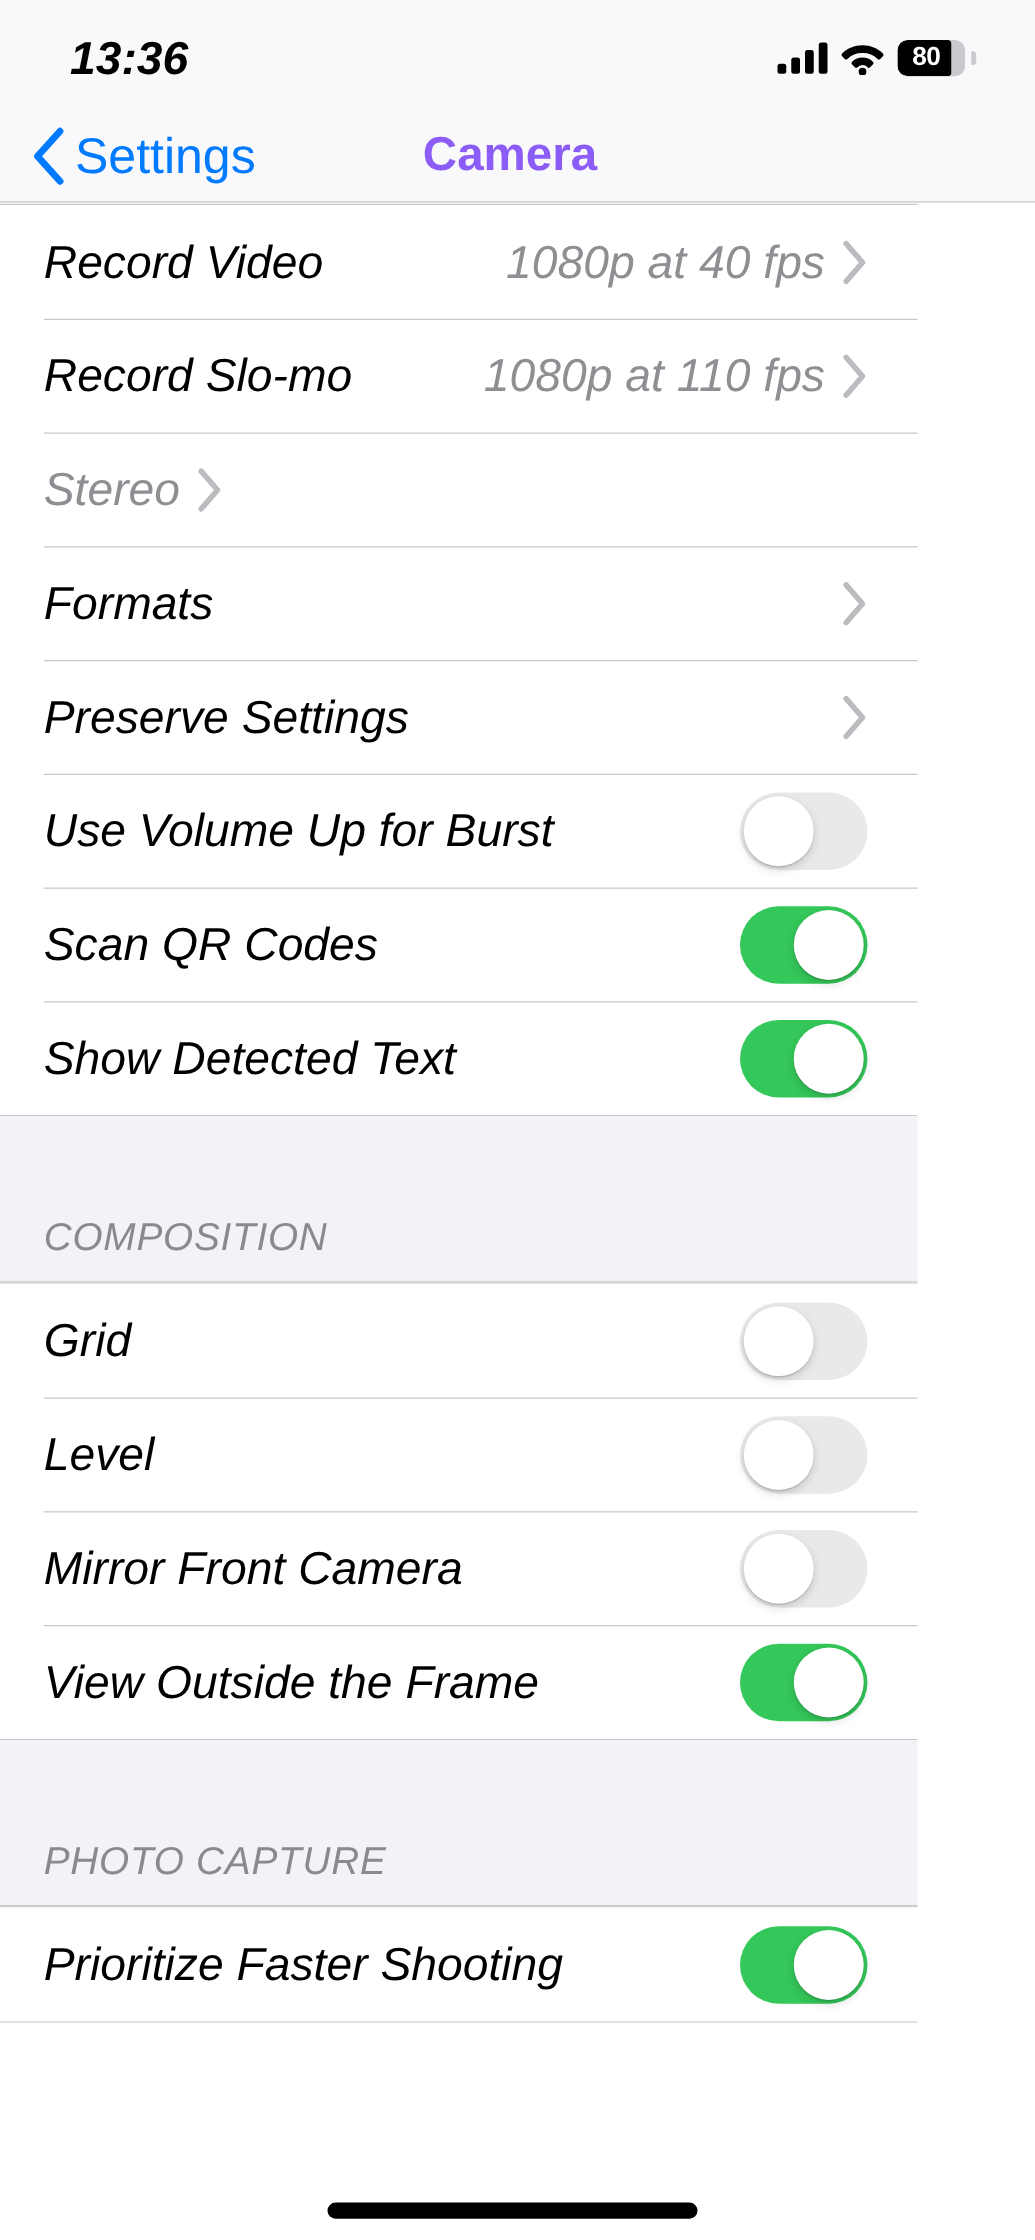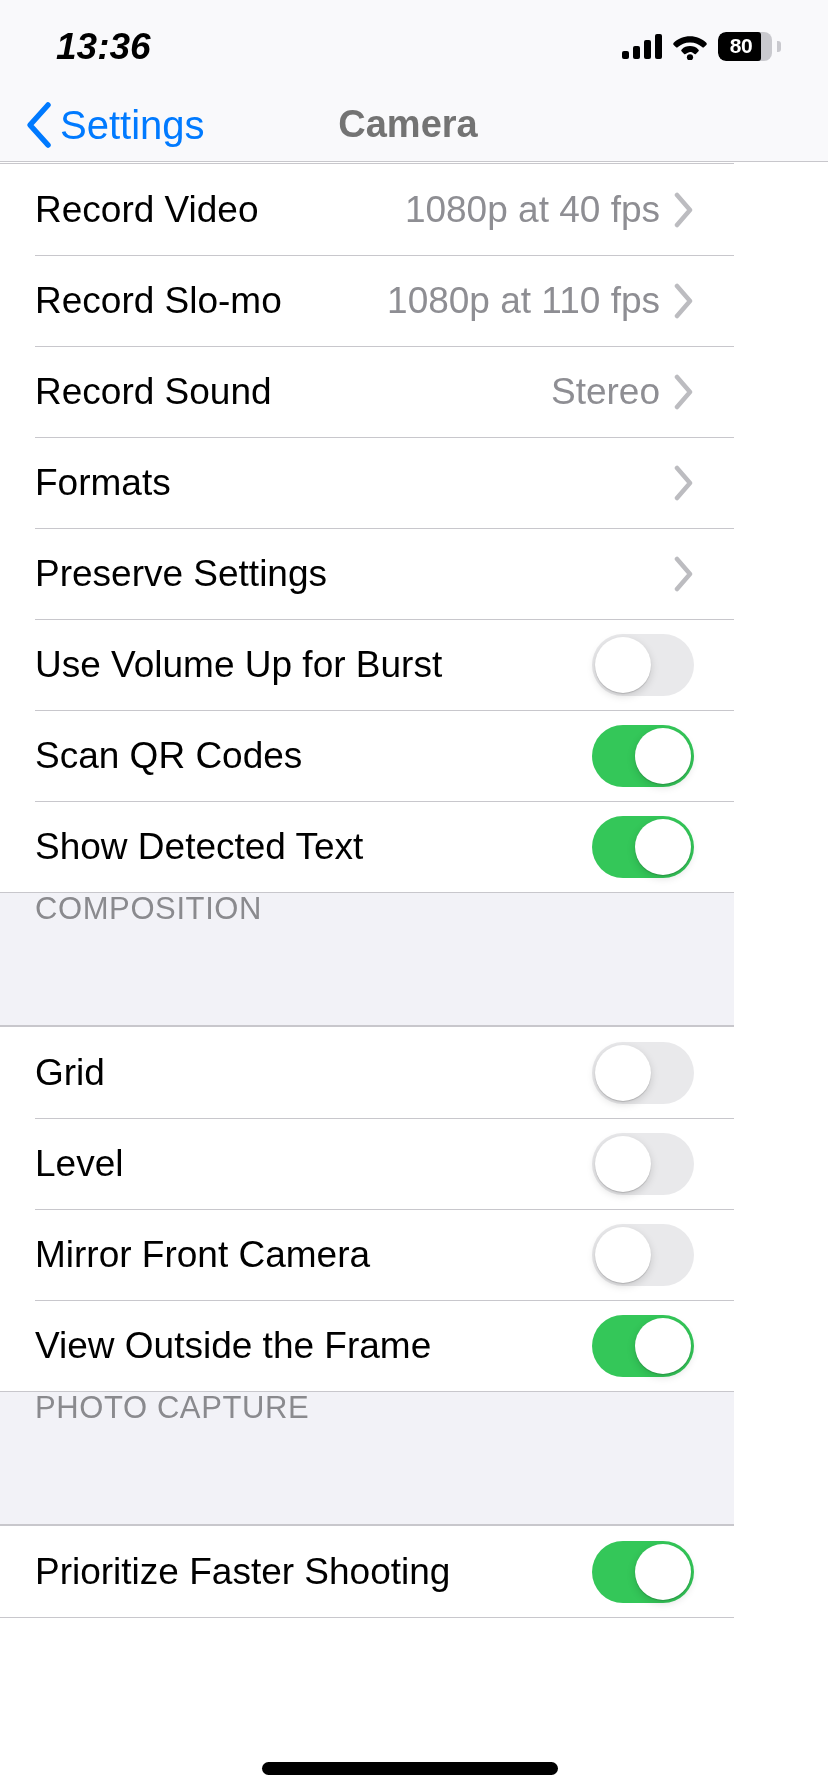--- a/index.html
+++ b/index.html
@@ -144,29 +144,30 @@
   }
   #nav-title {
     position: absolute;
     left: 0; right: 12px; top: 0;
     height: 73px;
     display: flex;
     align-items: center;
     justify-content: center;
     font-size: 38px;
     font-weight: bold;
-    color: #737373;
+    color: #8b5cf6;
   }
 
   
   #list {
     position: absolute;
     top: 163px;
     left: 0;
     width: 734px;
+    font-style: italic;
   }
 
   .group {
     background: #ffffff;
     border-top: 1px solid #c8c7cc;
     border-bottom: 1px solid #c8c7cc;
   }
 
   .row {
     position: relative;
@@ -234,21 +235,21 @@
     background: #ffffff;
     box-shadow: 0 3px 8px rgba(0,0,0,0.15), 0 1px 1px rgba(0,0,0,0.16);
   }
   .switch.on .knob { left: 43px; }
 
   
   .section-header {
     background: #f2f2f7;
     height: 133px;
     display: flex;
-    align-items: flex-start;
+    align-items: flex-end;
     padding: 0 0 20px 35px;
     box-sizing: border-box;
     border-bottom: 1px solid #c8c7cc;
   }
   .section-header-text {
     font-size: 31px;
     color: #8a8a8e;
     letter-spacing: 0.6px;
     line-height: 1;
   }
@@ -322,21 +323,20 @@
         <div class="row">
           <div class="row-label">Record Slo-mo</div>
           <div class="row-right">
             <div class="row-value">1080p at 110 fps</div>
             <svg class="chevron" width="20" height="36" viewBox="0 0 20 36">
               <path d="M3 3 L16 18 L3 33" fill="none" stroke="#bcbcc0" stroke-width="4.5" stroke-linecap="round" stroke-linejoin="round"></path>
             </svg>
           </div>
         </div>
         <div class="row">
-          <div class="row-label">Record Sound</div>
           <div class="row-right">
             <div class="row-value">Stereo</div>
             <svg class="chevron" width="20" height="36" viewBox="0 0 20 36">
               <path d="M3 3 L16 18 L3 33" fill="none" stroke="#bcbcc0" stroke-width="4.5" stroke-linecap="round" stroke-linejoin="round"></path>
             </svg>
           </div>
         </div>
         <div class="row">
           <div class="row-label">Formats</div>
           <div class="row-right">

